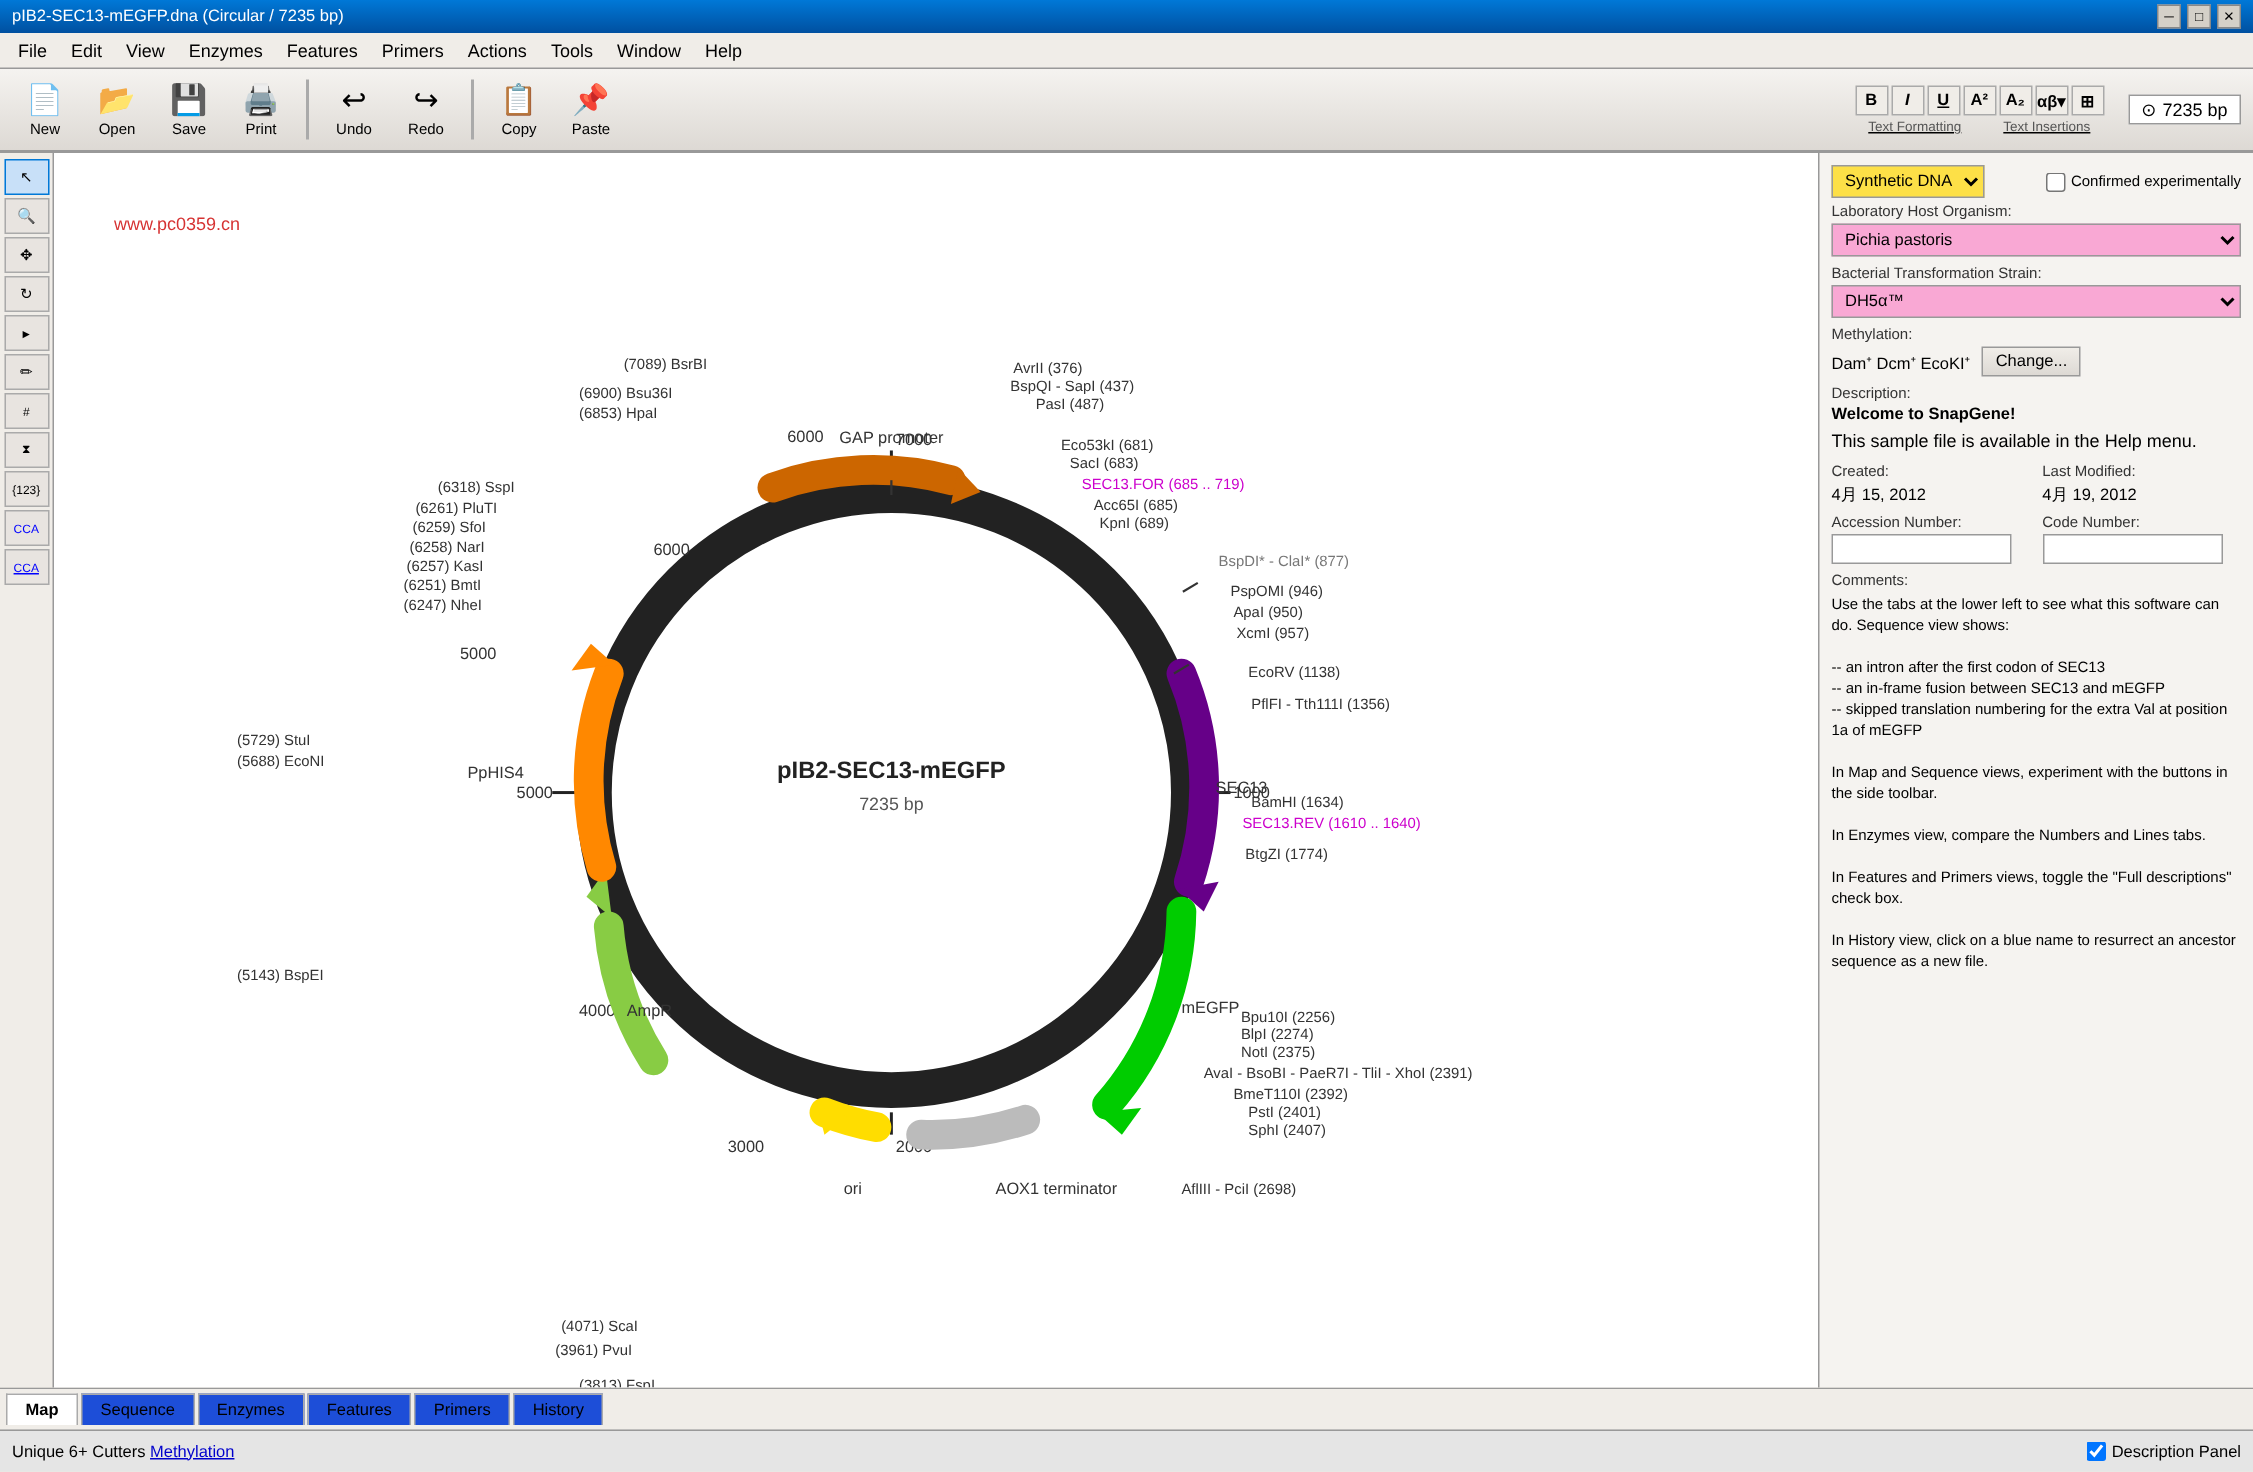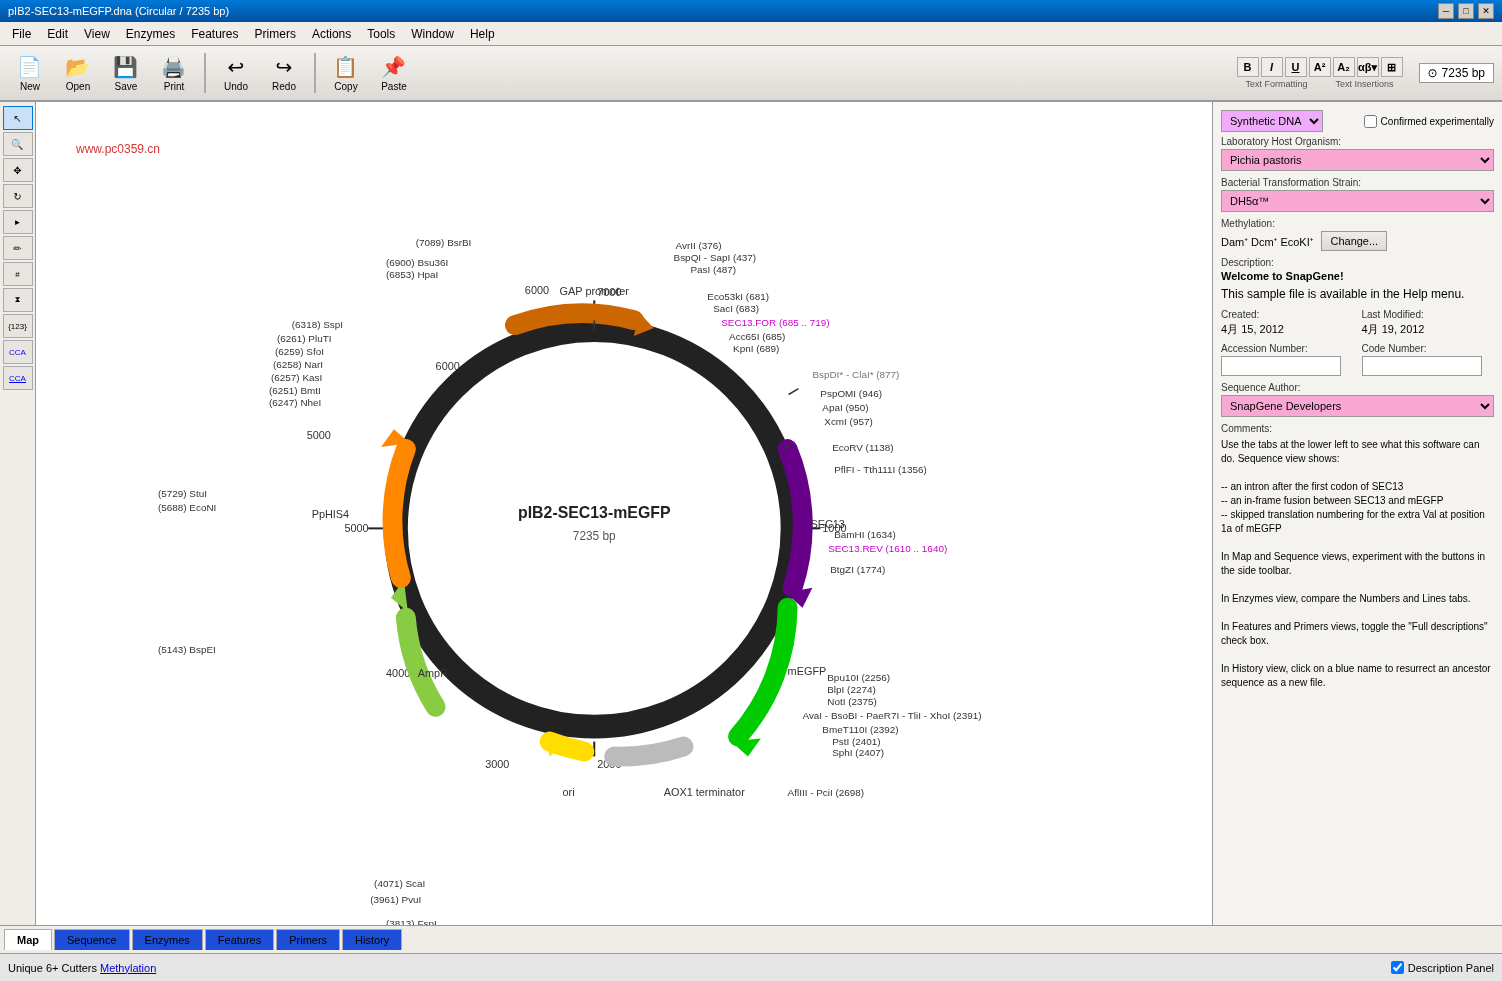--- a/index.html
+++ b/index.html
@@ -196,21 +196,21 @@
     }
     .rp-checkbox-row {
       display: flex;
       align-items: center;
       gap: 4px;
       font-size: 10px;
     }
     .synth-select {
       height: 22px;
       border: 1px solid #999;
-      background: #f0abfc;
+      background: #fde047;
       font-size: 11px;
       padding: 0 4px;
     }
     .change-btn {
       height: 20px;
       padding: 0 8px;
       border: 1px solid #999;
       background: linear-gradient(to bottom, #f0ede8, #ddd9d4);
       cursor: pointer;
       font-size: 11px;
@@ -314,21 +314,21 @@
             <i>I</i>
           </div>
         <div class="fmt-btn">
             <u>U</u>
           </div>
         <div class="fmt-btn">A²</div>
         <div class="fmt-btn">A₂</div>
         <div class="fmt-btn">αβ▾</div>
         <div class="fmt-btn">⊞</div>
       </div>
-      <div style="display:flex; gap:28px;">
+      <div style="display:flex; gap:28px;text-decoration:underline;">
         <div class="fmt-label">Text Formatting</div>
         <div class="fmt-label">Text Insertions</div>
       </div>
     </div>
     <div class="bp-display">
       <span>⊙</span>
       <span>7235 bp</span>
     </div>
   </div>
 </div>
@@ -510,26 +510,20 @@
       <div>
         <div class="rp-label">Accession Number:</div>
         <input class="rp-input" style="width: 120px;">
       </div>
       <div>
         <div class="rp-label">Code Number:</div>
         <input class="rp-input" style="width: 120px;">
       </div>
     </div>
 
-    <div class="rp-row">
-      <div class="rp-label">Sequence Author:</div>
-      <select class="rp-select">
-        <option>SnapGene Developers</option>
-      </select>
-    </div>
 
     <div class="rp-row">
       <div class="rp-label">Comments:</div>
       <div class="desc-text" style="font-size:10px; line-height:1.4;">Use the tabs at the lower left to see what this software can do. Sequence view shows:<br><br>-- an intron after the first codon of SEC13<br>-- an in-frame fusion between SEC13 and mEGFP<br>-- skipped translation numbering for the extra Val at position 1a of mEGFP<br><br>In Map and Sequence views, experiment with the buttons in the side toolbar.<br><br>In Enzymes view, compare the Numbers and Lines tabs.<br><br>In Features and Primers views, toggle the "Full descriptions" check box.<br><br>In History view, click on a blue name to resurrect an ancestor sequence as a new file.</div>
     </div>
 
   </div>
 
 </div>
 

